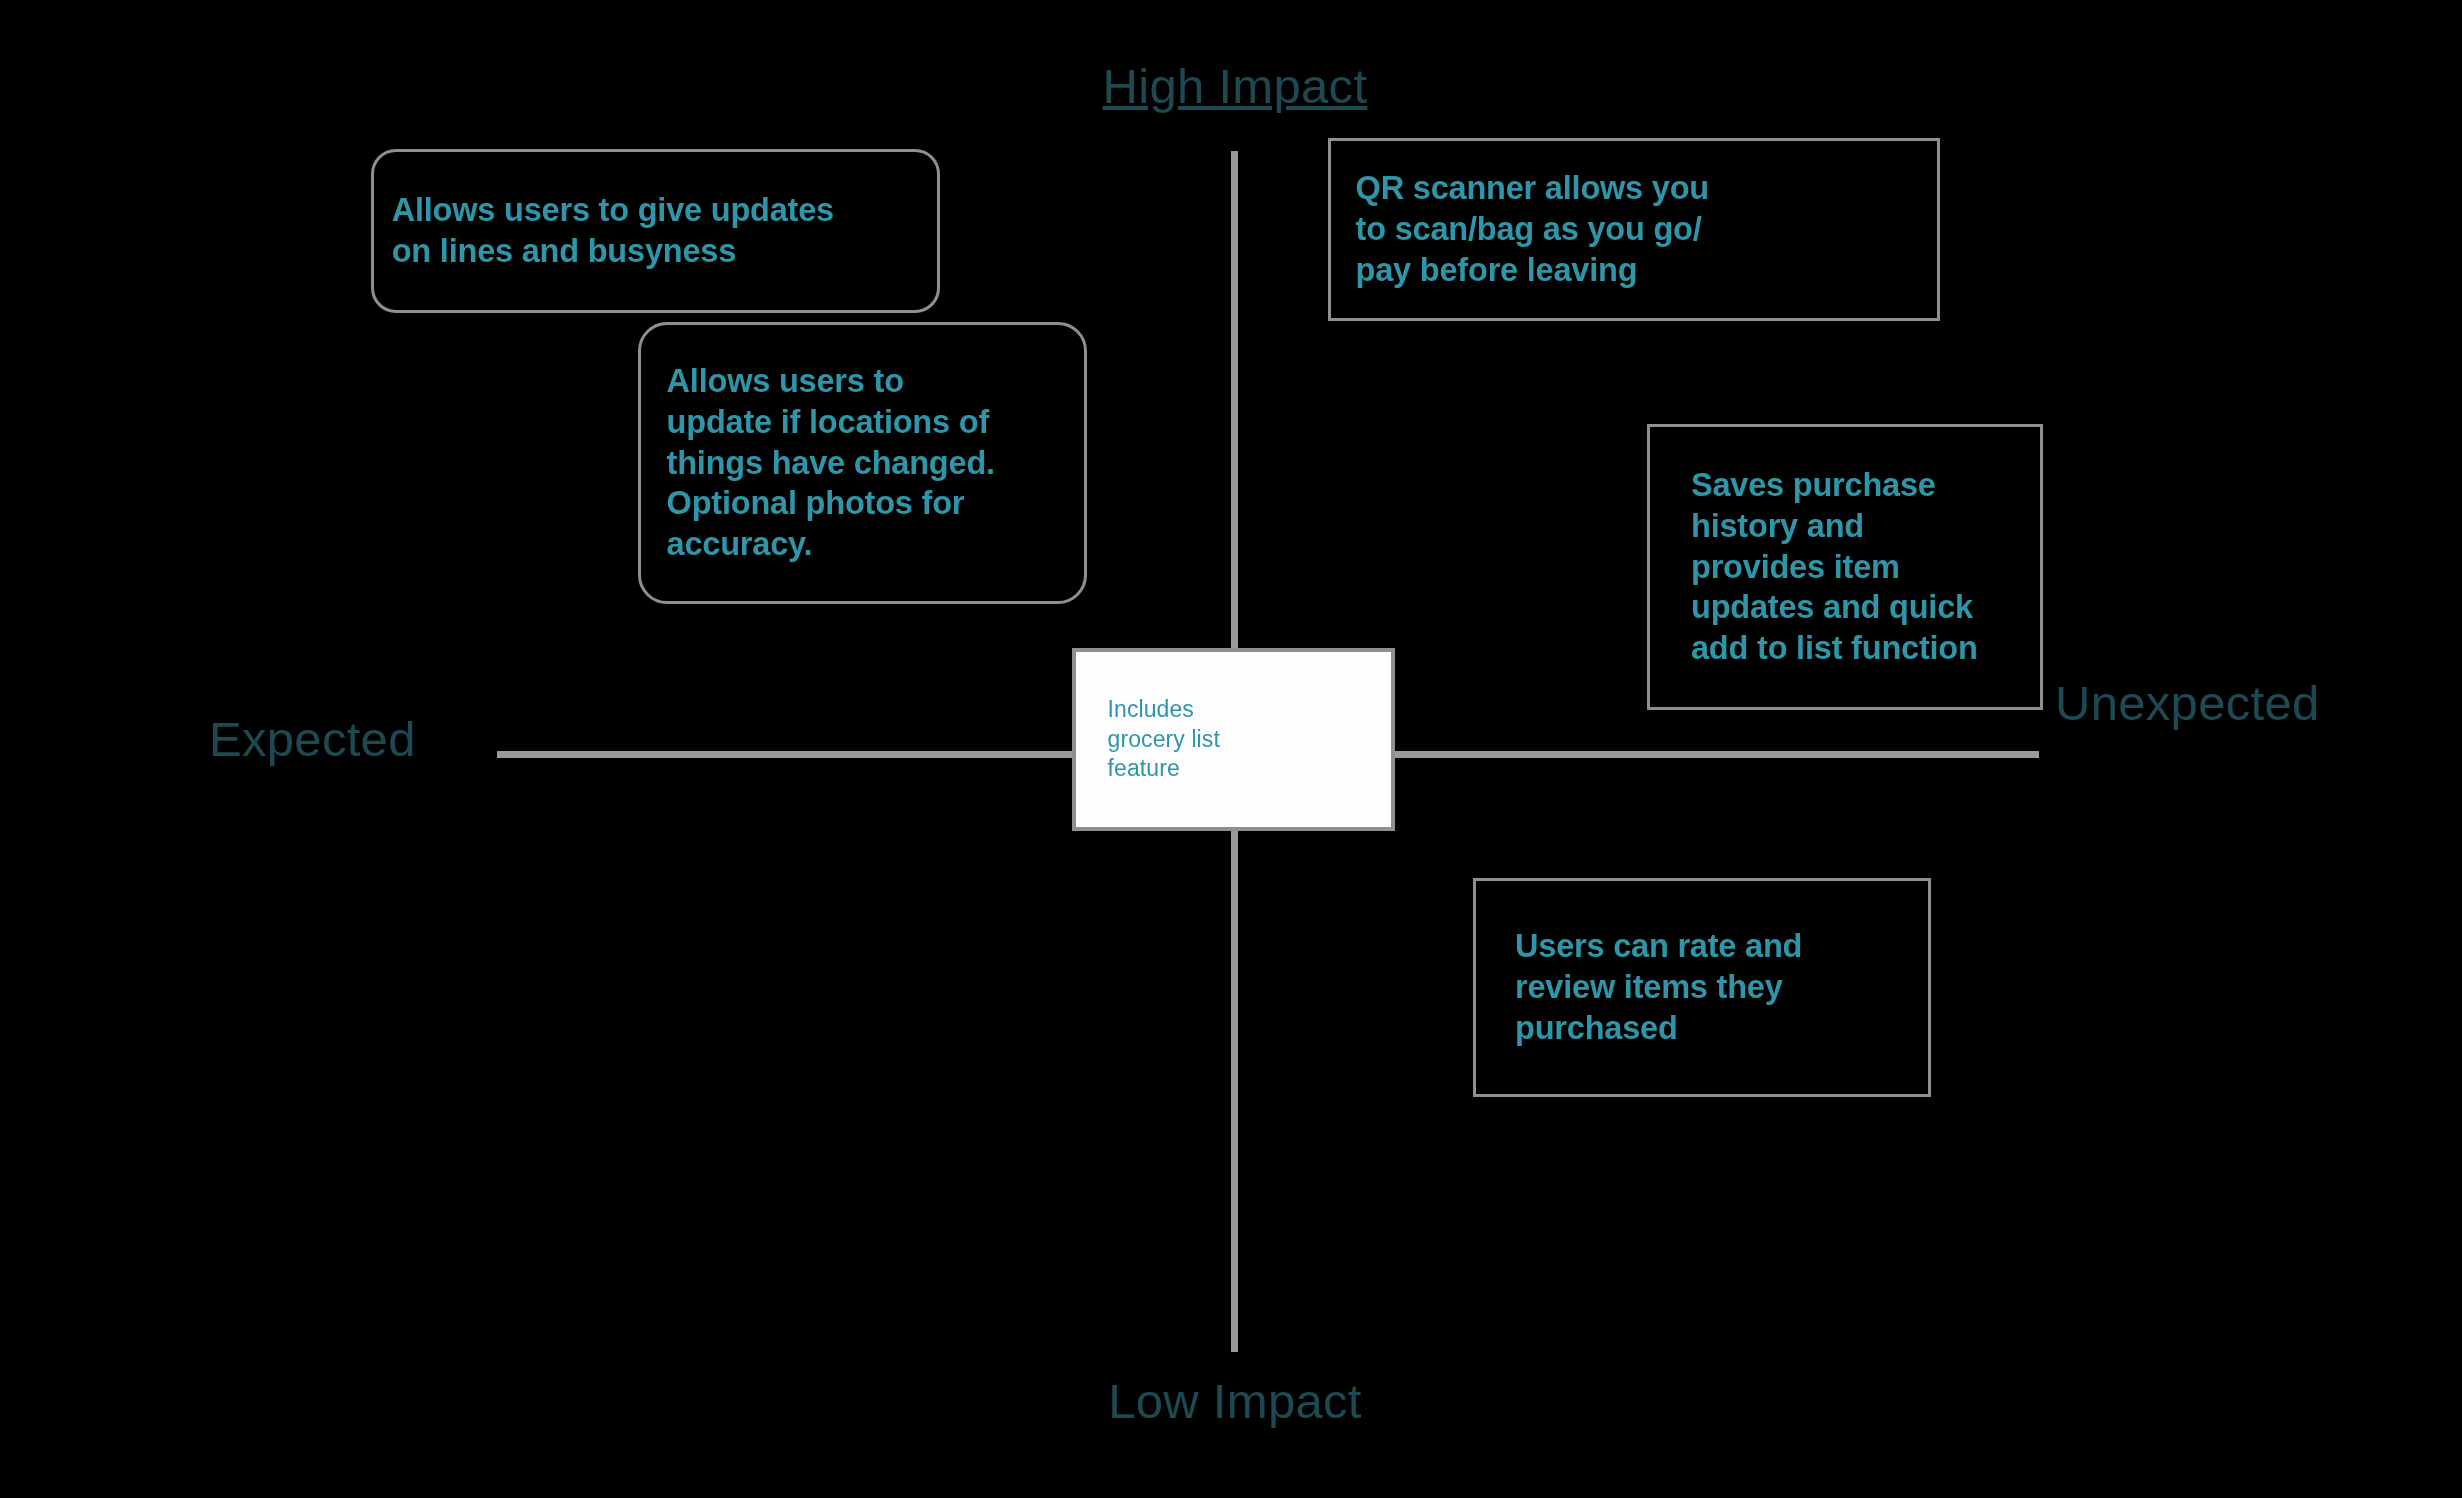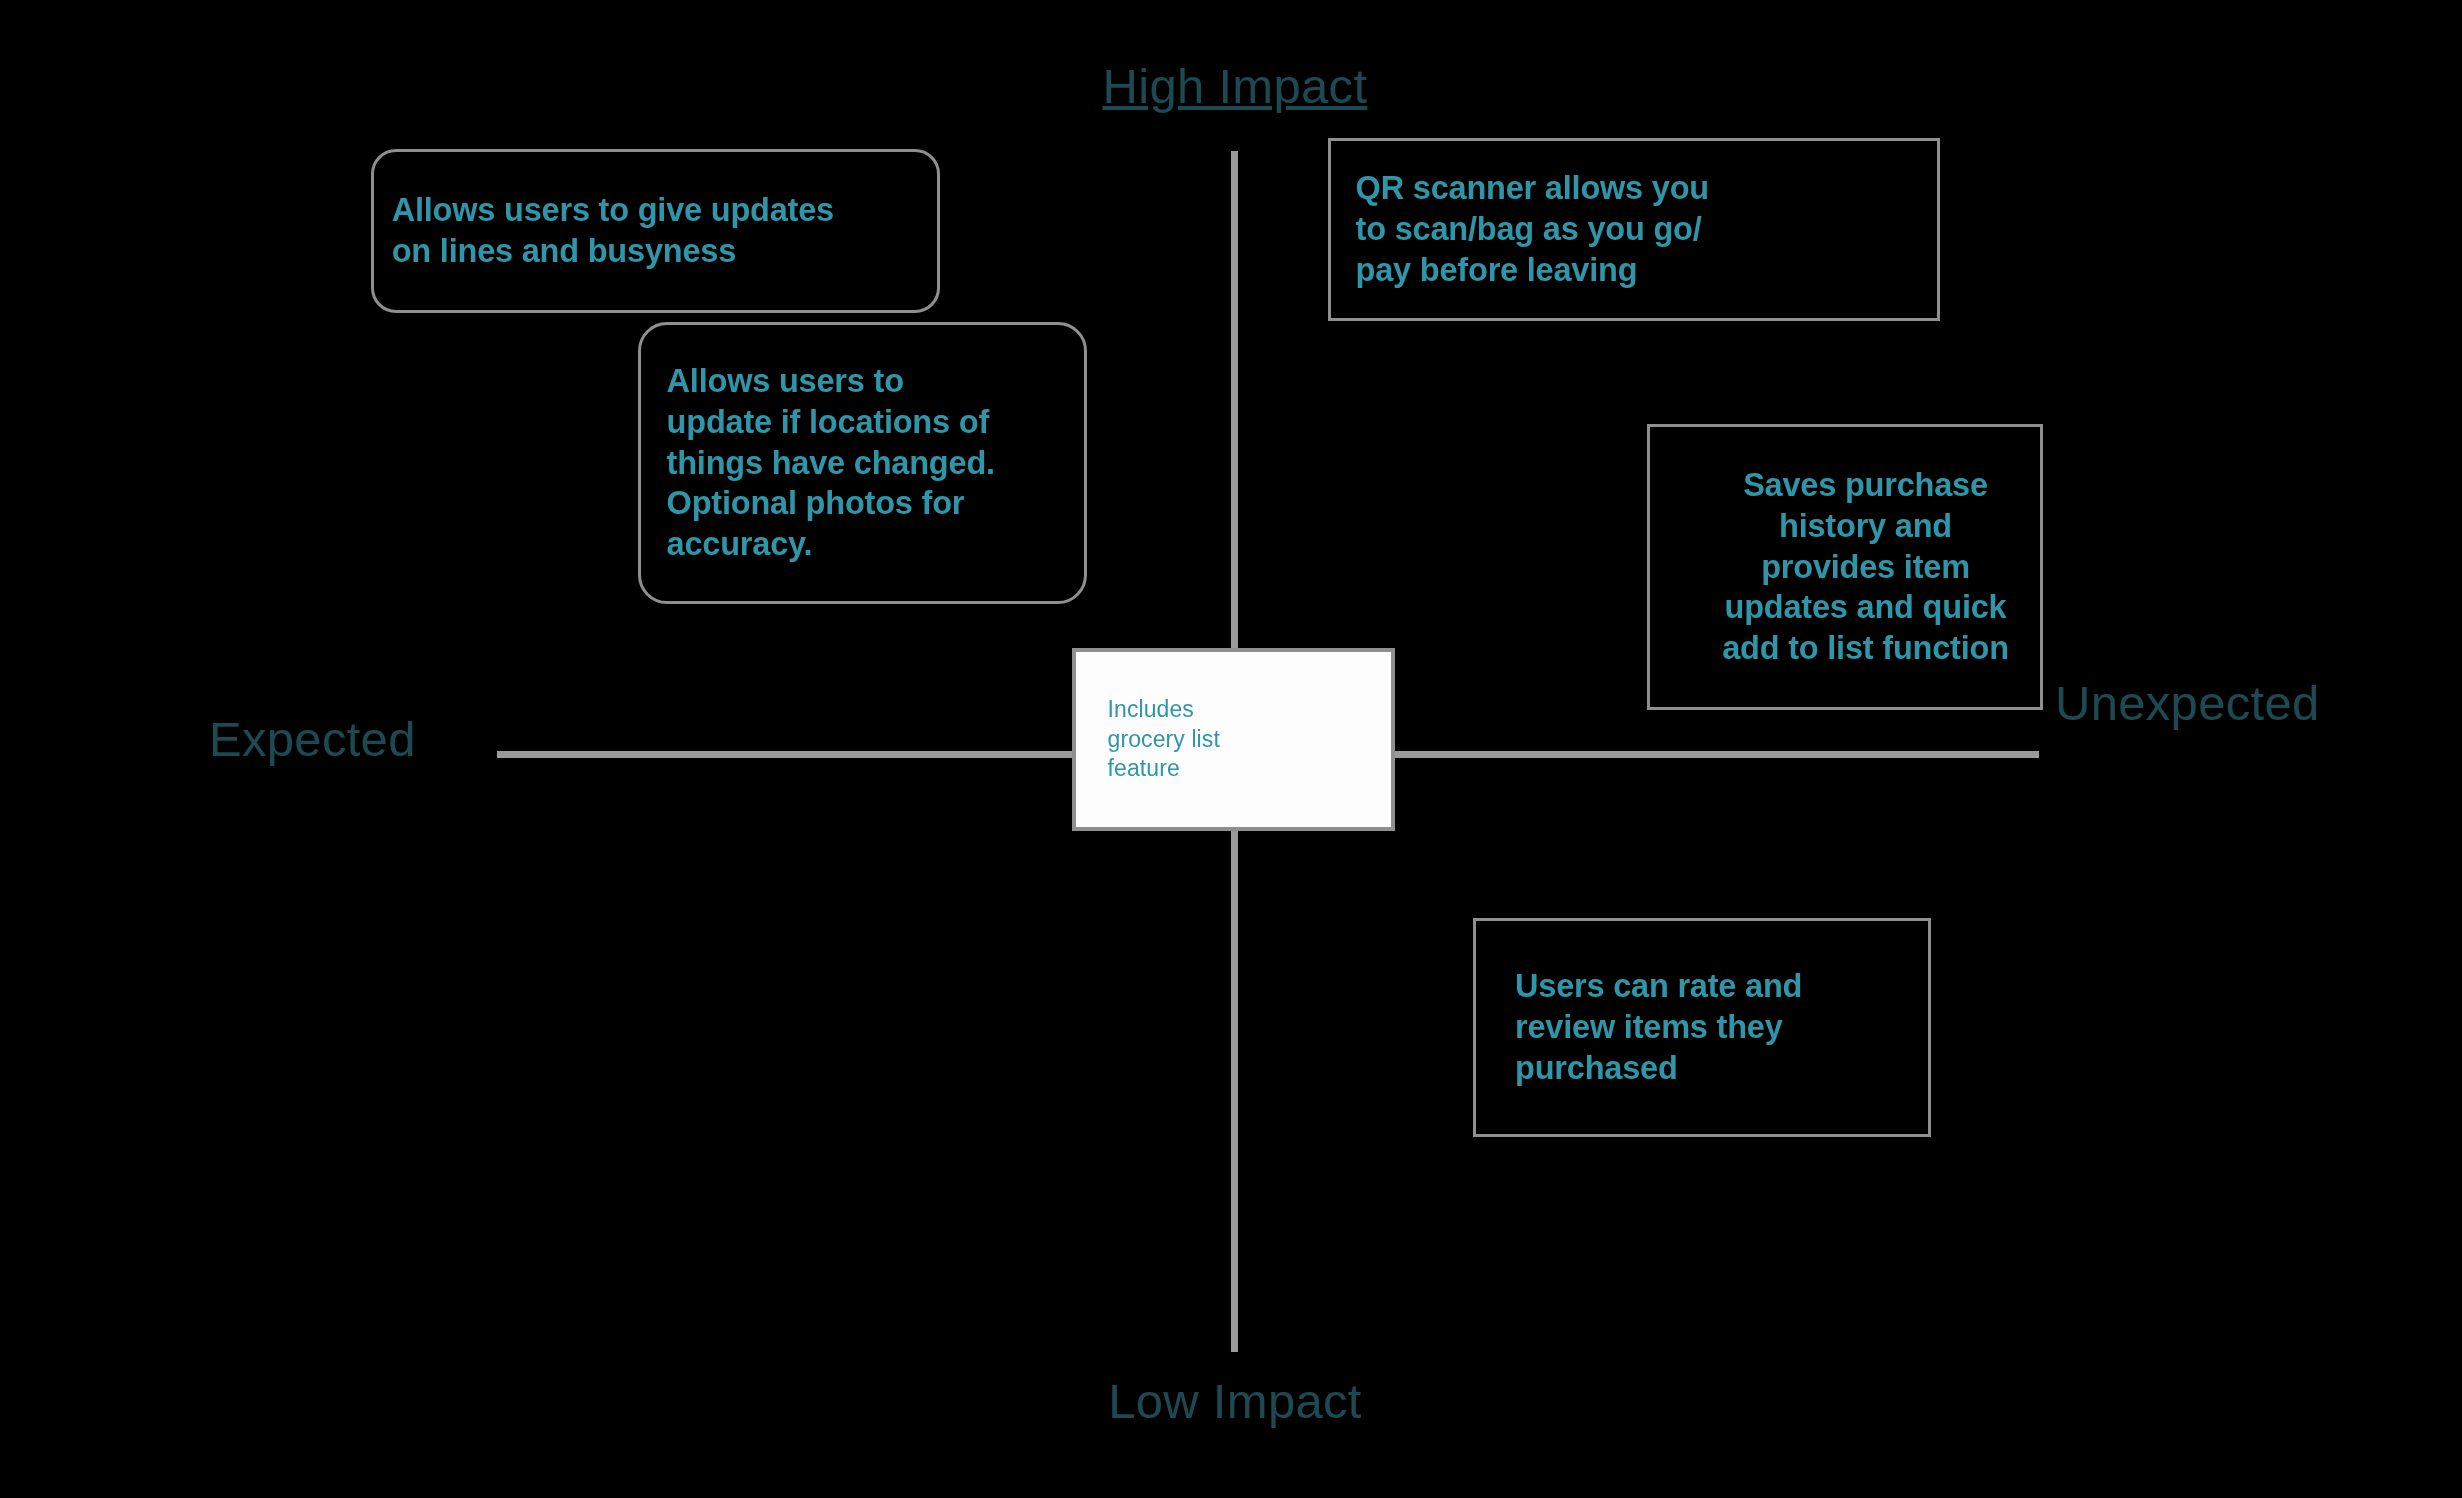--- a/index.html
+++ b/index.html
@@ -97,24 +97,23 @@
     padding: 0 0 0 25.6px;
     border-radius: 29px;
   }
   .note-qr {
     left: 1328px; top: 138px;  width: 612px;  height: 183px;
     padding: 0 0 0 24.6px;
   }
   .note-history {
     left: 1647px; top: 424px;  width: 396px;  height: 286px;
     padding: 0 0 0 41px;
-    text-align: center;
   }
   .note-review {
-    left: 1473px; top: 918px;  width: 458px;  height: 219px;
+    left: 1473px; top: 878px;  width: 458px;  height: 219px;
     padding: 0 8px 0 39px;
   }
 
   
   .note-center {
     position: absolute;
     box-sizing: border-box;
     left: 1072px;
     top: 648px;
     width: 323px;

